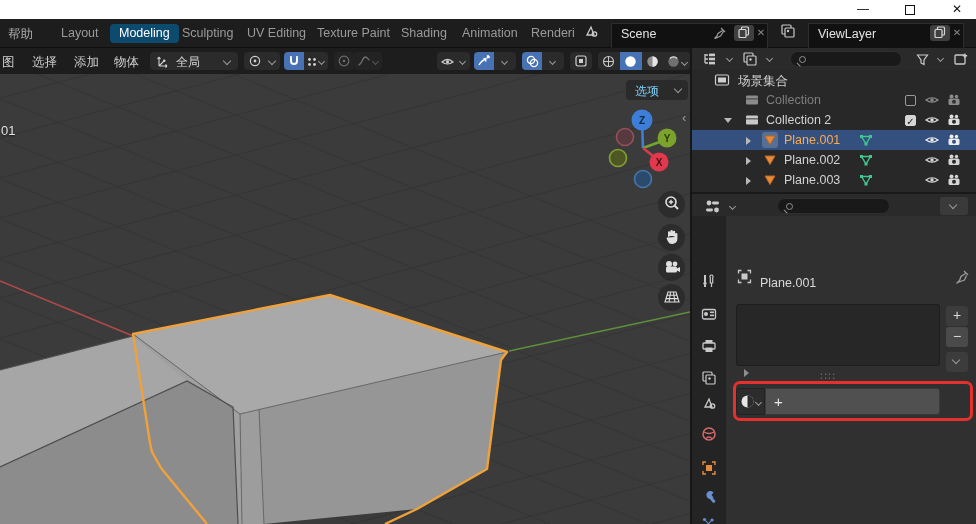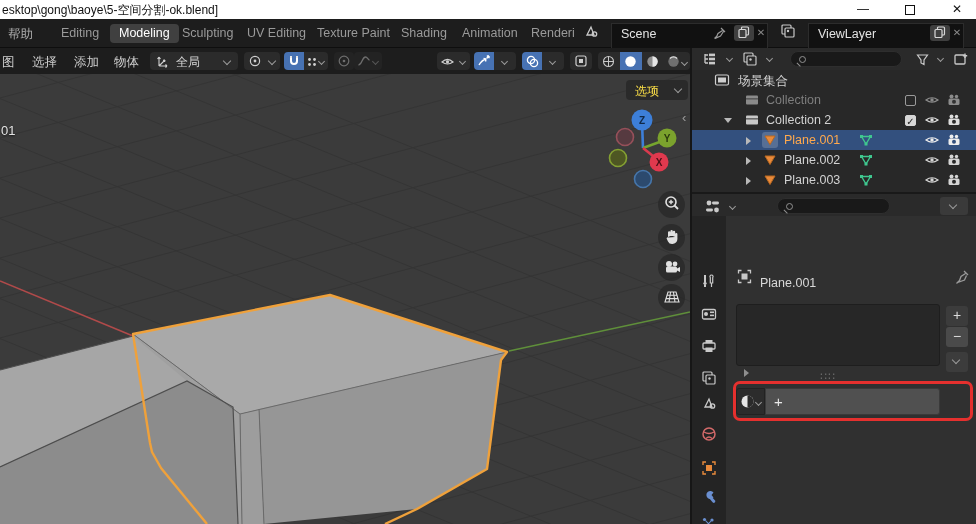--- a/index.html
+++ b/index.html
@@ -12,21 +12,21 @@
   
   #titlebar { left:0; top:0; width:976px; height:19px; background:#ffffff; color:#111; }
   #titlebar .t { position:absolute; left:2px; top:2px; font-size:12px; white-space:nowrap; }
   .wbtn { position:absolute; top:0; width:34px; height:19px; text-align:center; line-height:19px; color:#111; font-size:12px; }
   .maxsq { position:absolute; left:12px; top:5px; width:10px; height:10px; border:1.2px solid #111; }
 
   
   #topbar { left:0; top:19px; width:976px; height:29px; background:#1d1d1d; border-bottom:1px solid #0e0e0e; }
   .menu-txt { position:absolute; top:7px; color:#aeaeae; font-size:12.5px; }
   .ws { position:absolute; top:5px; height:19px; line-height:19px; padding:0 9px; color:#9a9a9a; font-size:12.5px; border-radius:4px; }
-  .ws.active { background:#404040; color:#fff; }
+  .ws.active { background:#0c4a6e; color:#fff; }
   .idfield { position:absolute; top:4px; height:28px; background:#111111; border:1px solid #2c2c2c; border-radius:0; color:#dedede; }
   .idfield .lbl { position:absolute; left:9px; top:2px; line-height:16px; font-size:12.5px; color:#e3e3e3; white-space:nowrap; }
   .copybtn { position:absolute; top:1px; width:20px; height:16px; background:#3f3f3f; border-radius:3px; }
   .copybtn svg, .iconbox svg { display:block; margin:auto; }
   .xsm { position:absolute; top:1px; width:14px; height:16px; color:#8b8b8b; text-align:center; line-height:16px; font-size:10px; }
   .iconbox { position:absolute; top:4px; height:20px; }
   .chev { display:inline-block; width:6px; height:6px; border-right:1.4px solid #9a9a9a; border-bottom:1.4px solid #9a9a9a; transform:rotate(45deg); }
   .chev.sm { width:5px; height:5px; }
 
   
@@ -34,21 +34,21 @@
   #vheader .m { position:absolute; top:6px; color:#cfcfcf; font-size:12.5px; }
   .pill { position:absolute; top:4px; height:18px; background:#2b2b2b; border-radius:4px; }
   .pill .txt { position:absolute; top:2px; font-size:12px; color:#d6d6d6; }
   .bluebg { background:#4772b3 !important; }
   .grayed { opacity:.45; }
 
   
   #viewport { left:0; top:74px; width:690px; height:450px; background:#3b3b3b; overflow:hidden; }
   #vinfo { left:1px; top:49px; color:#e3e3e3; font-size:13px; text-shadow:0 1px 2px rgba(0,0,0,.6); }
   #optbtn { left:626px; top:6px; width:62px; height:20px; background:rgba(40,40,40,.85); border-radius:4px; }
-  #optbtn span.t { position:absolute; left:9px; top:3px; color:#fde047; font-size:12px; }
+  #optbtn span.t { position:absolute; left:9px; top:3px; color:#7dd3fc; font-size:12px; }
   #optbtn .chev { position:absolute; right:7px; top:6px; }
   .navbtn { position:absolute; width:27px; height:27px; border-radius:50%; background:rgba(33,33,33,.55); }
   .navbtn svg { display:block; margin:4px auto; }
   #collapser { left:682px; top:36px; color:#9a9a9a; font-size:13px; }
 
   
   #rpanel { left:690px; top:48px; width:286px; height:476px; background:#282828; border-left:2px solid #161616; }
   #outl-header { position:absolute; left:0; top:0; width:286px; height:22px; background:#2a2a2a; }
   .hbtn { position:absolute; top:2px; height:18px; border-radius:3px; }
   .searchf { position:absolute; background:#191919; border:1px solid #2e2e2e; border-radius:9px; }
@@ -83,31 +83,30 @@
   #redbox { position:absolute; left:41px; top:165px; width:240px; height:40px; border:3.5px solid #e5302e; border-radius:7px; }
   #tooltip { position:absolute; left:138px; top:212px; width:136px; height:34px; background:#1a1a1a; border:1px solid #0a0a0a;
      border-radius:5px; box-shadow:0 3px 8px rgba(0,0,0,.5); color:#c6c6c6; font-size:12.5px; line-height:32px; padding-left:16px; }
 </style>
 </head>
 <body>
 
 <div id="stage">
 
   <div id="titlebar" class="abs">
-    <span class="t">esktop\gong\baoye\5-空间分割-ok.blend]</span>
     <div class="wbtn" style="left:846px;"><span>—</span></div>
     <div class="wbtn" style="left:893px;">
         <span class="maxsq"></span>
       </div>
     <div class="wbtn" style="left:940px;"><span>✕</span></div>
   </div>
 
   <div id="topbar" class="abs">
     <span class="menu-txt" style="left:8px;">帮助</span>
-    <span class="ws" style="left:52px;">Editing</span>
+    <span class="ws" style="left:52px;">Layout</span>
     <span class="ws active" style="left:110px;">Modeling</span>
     <span class="ws" style="left:173px;">Sculpting</span>
     <span class="ws" style="left:238px;">UV Editing</span>
     <span class="ws" style="left:308px;">Texture Paint</span>
     <span class="ws" style="left:392px;">Shading</span>
     <span class="ws" style="left:453px;">Animation</span>
     <span class="ws" style="left:522px;">Renderi</span>
 
     <span class="iconbox" style="left:582px;width:18px;">
       <svg width="16" height="16" viewBox="0 0 16 16">

